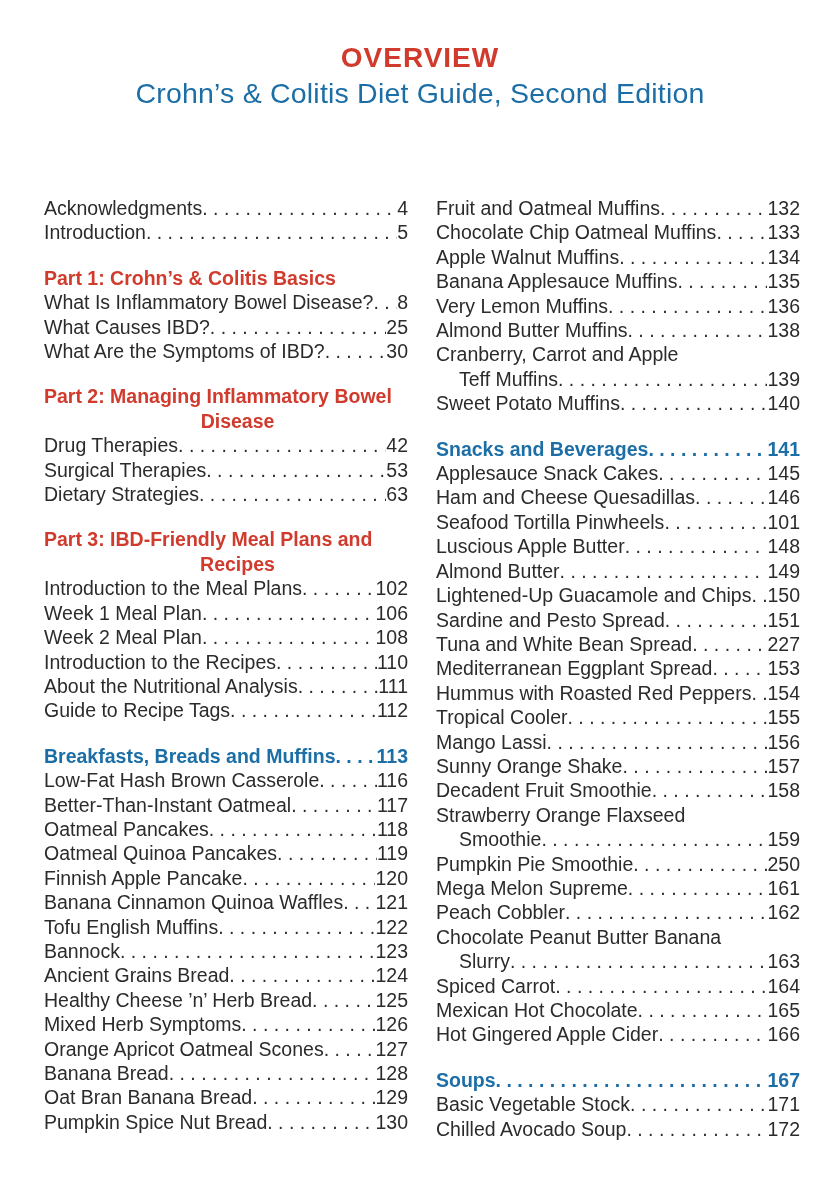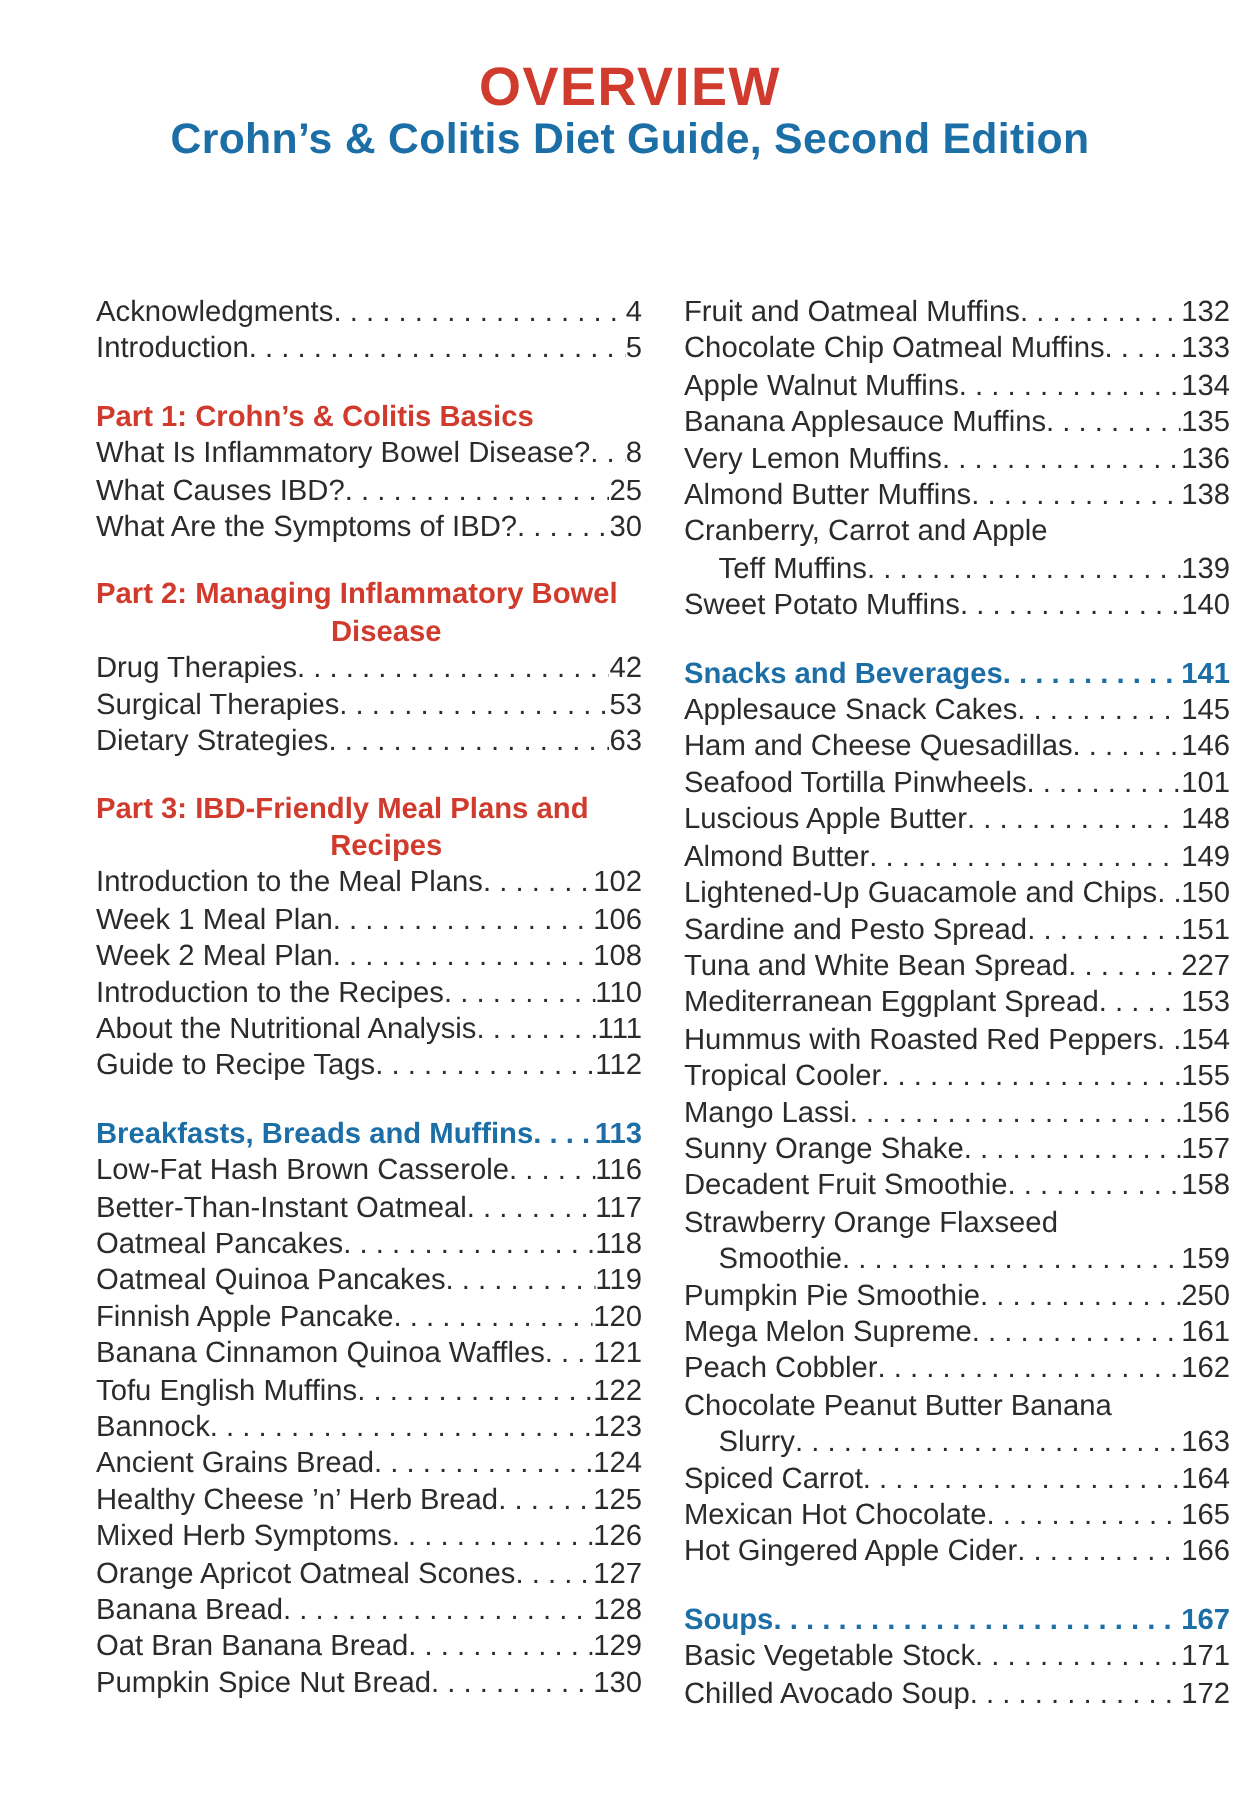--- a/index.html
+++ b/index.html
@@ -9,30 +9,30 @@
     --bg:#ffffff;
   }
   html,body{margin:0;padding:0;}
   body{
     width:840px;height:1200px;background:var(--bg);
     font-family:"Liberation Sans",sans-serif;
     position:relative;overflow:hidden;
   }
   .header{text-align:center;padding-top:42px;}
   .kicker{
-    font-size:36px;font-weight:700;color:var(--red);
+    font-size:28px;font-weight:700;color:var(--red);
     letter-spacing:1px;line-height:32px;
   }
   .title{
-    font-size:28.5px;font-weight:700;color:var(--blue);
+    font-size:28.5px;font-weight:400;color:var(--blue);
     letter-spacing:.2px;line-height:33px;margin-top:3px;
   }
   .columns{
     position:absolute;top:196px;left:44px;width:756px;
-    display:flex;gap:28px;margin-left:20px;
+    display:flex;gap:28px;
   }
   .col{flex:1;min-width:0;}
   .row{
     display:flex;align-items:baseline;
     font-size:19.5px;line-height:24.4px;color:var(--ink);
   }
   .row.gap{margin-top:21px;}
   .row.indent{padding-left:23px;justify-content:center;}
   .row.part{color:var(--red);font-weight:700;}
   .row.section{color:var(--blue);font-weight:700;}

